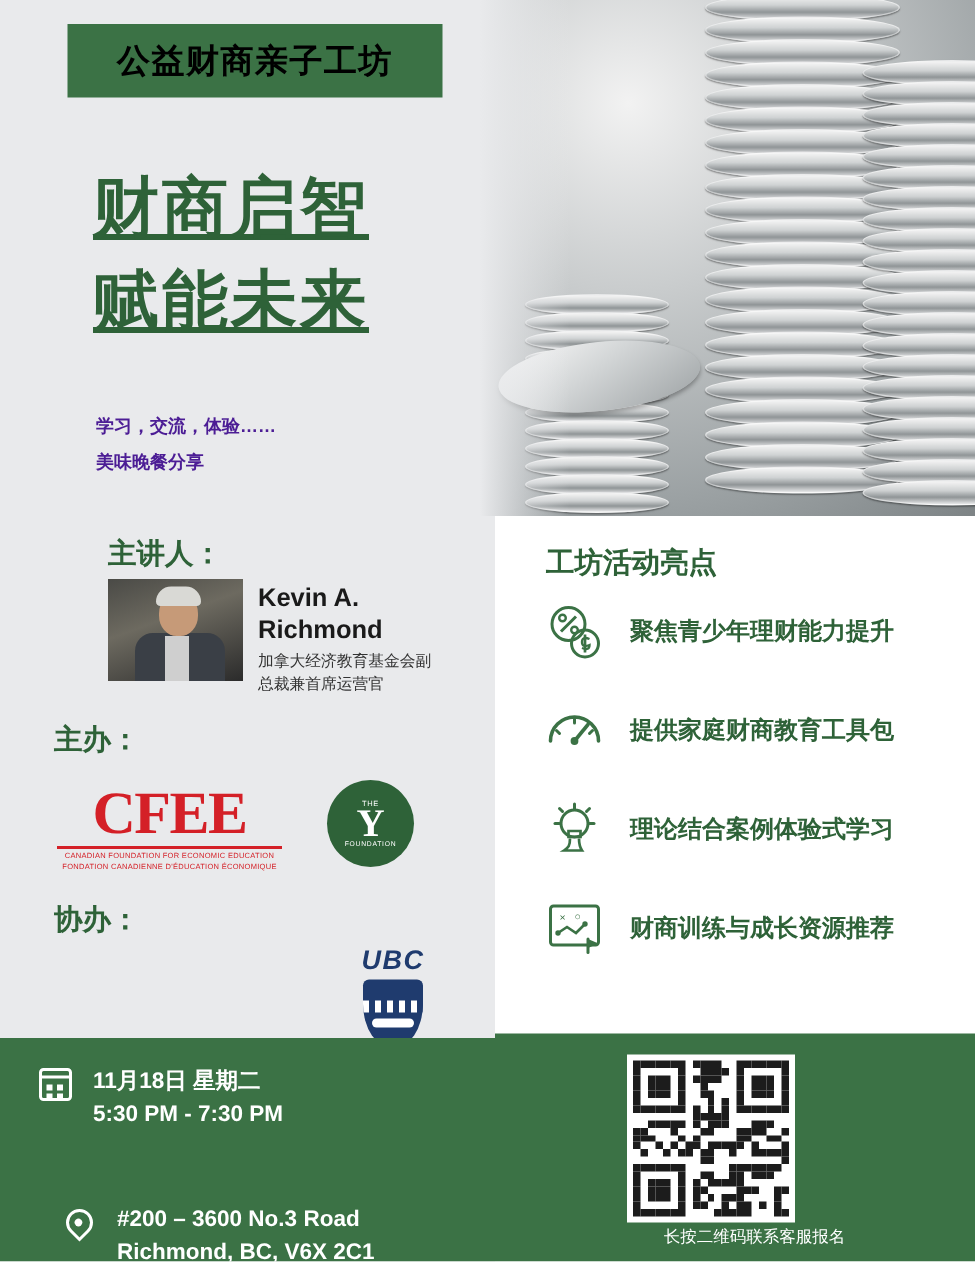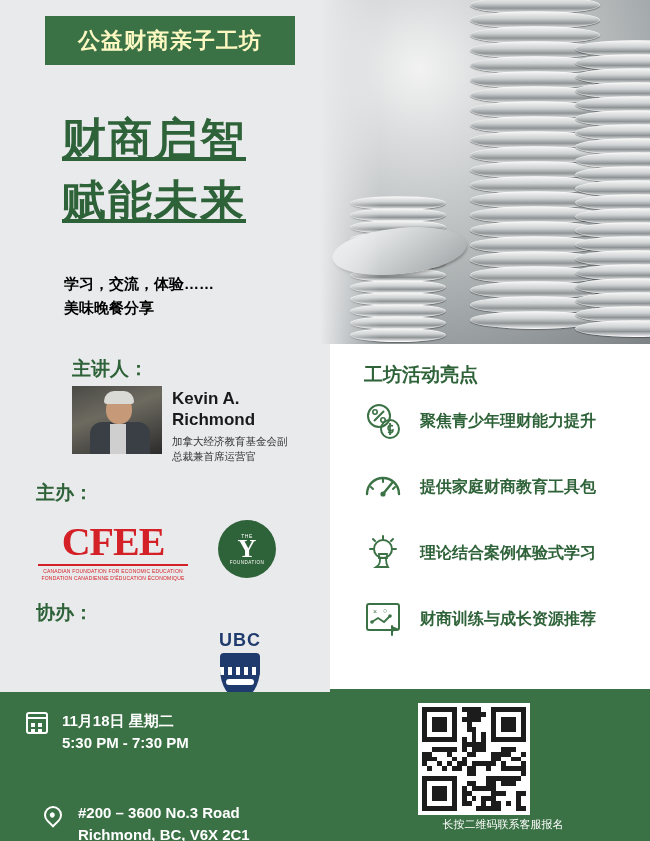--- a/index.html
+++ b/index.html
@@ -60,40 +60,40 @@
   }
 
   .badge {
     position: absolute;
     left: 45px; top: 16px;
     width: 250px; height: 49px;
     background: #3b7245;
     display: flex; align-items: center; justify-content: center;
   }
   .badge span {
-    color: #fef9c3;
+    color: #000000;
     font-size: 22px;
     font-weight: bold;
     letter-spacing: 1px;
   }
   .headline {
     position: absolute;
     left: 62px; top: 108px;
     color: #2e6238;
     font-size: 44px;
     font-weight: bold;
     line-height: 62px;
     letter-spacing: 2px;
     text-decoration: underline;
   }
   .subhead {
     position: absolute;
     left: 64px; top: 272px;
-    color: #000000;
-    font-size: 15px;
+    color: #4c1d95;
+    font-size: 12px;
     font-weight: bold;
     line-height: 24px;
   }
 
   
   .left-col {
     position: absolute;
     left: 0; top: 344px;
     width: 330px; height: 497px;
     background: #e9eaec;
@@ -173,21 +173,21 @@
   }
   .gt-mount::after {
     content: ""; position: absolute; left: 26px; bottom: 0;
     border-left: 15px solid transparent; border-right: 15px solid transparent;
     border-bottom: 19px solid #8a6b2a;
   }
   .gt-name { font-family: "Liberation Serif", serif; font-size: 20px; color: #b08a3e; letter-spacing: 1px; }
   .gt-sub { font-size: 9px; color: #b08a3e; letter-spacing: 4px; }
 
   .logo-ubc {
-    position: absolute; left: 200px; top: 286px; width: 80px; text-align: center;
+    position: absolute; left: 222px; top: 286px; width: 80px; text-align: center; font-style: italic;
   }
   .ubc-word { font-size: 18px; font-weight: bold; color: #1f3b6e; letter-spacing: 1px; }
   .ubc-shield {
     width: 40px; height: 46px; margin: 2px auto 0 auto;
     background: #1f3b6e;
     border-radius: 4px 4px 20px 20px / 4px 4px 30px 30px;
     position: relative; overflow: hidden;
   }
   .ubc-shield::before {
     content: ""; position: absolute; left: 0; top: 14px; width: 40px; height: 8px;

